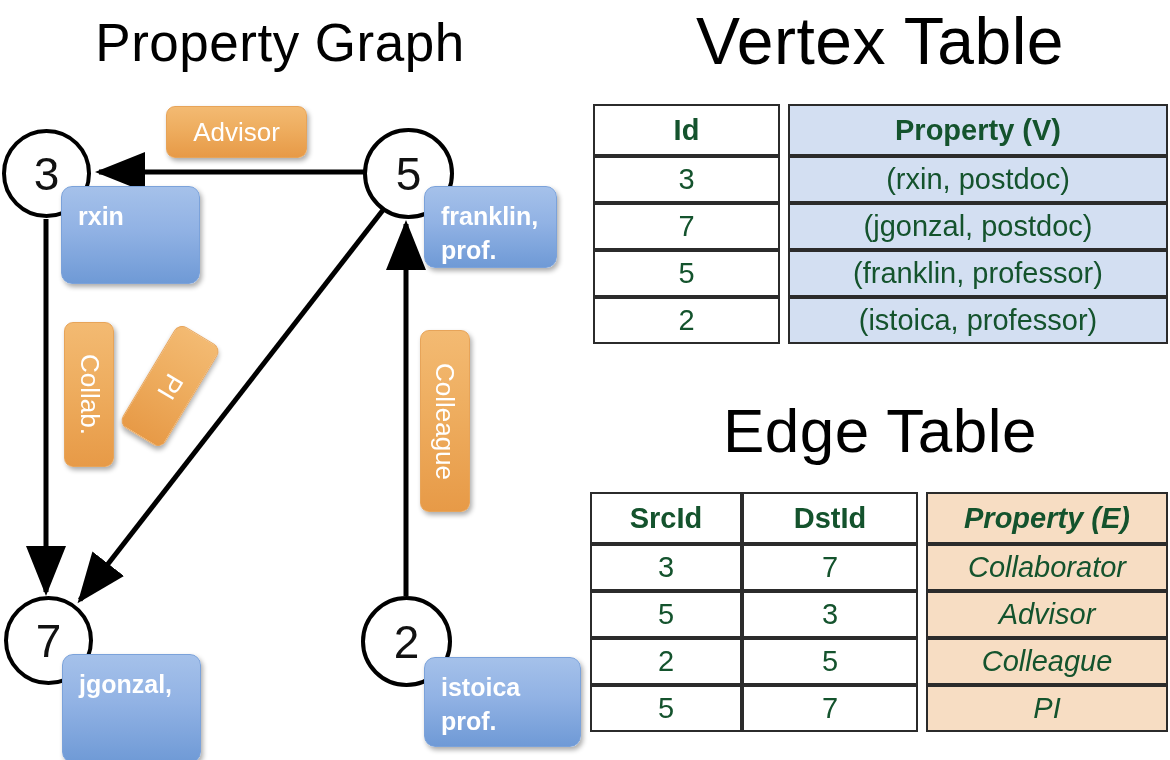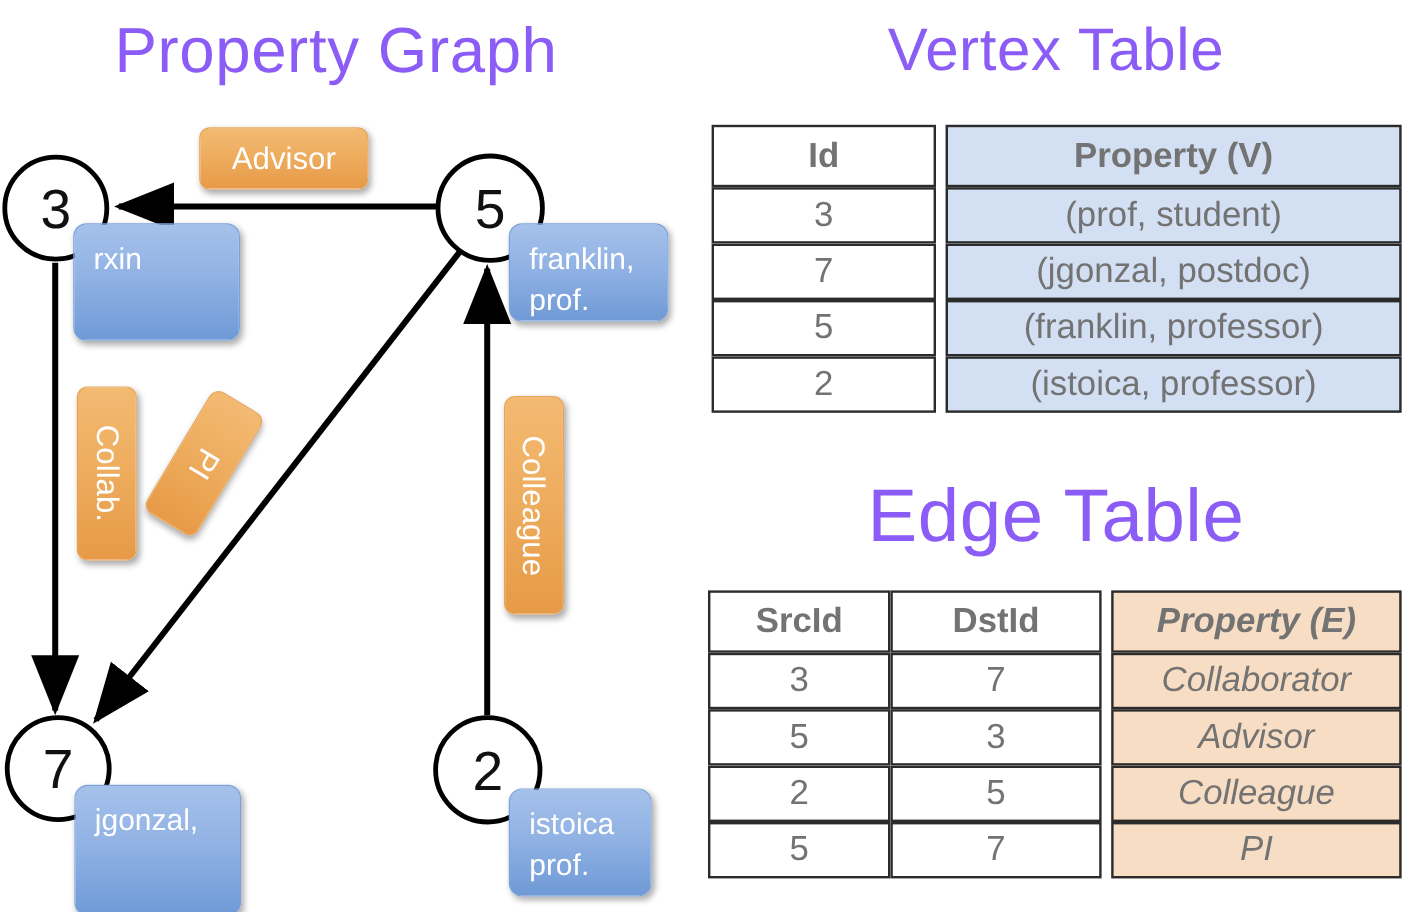--- a/index.html
+++ b/index.html
@@ -14,33 +14,33 @@
     overflow: hidden;
     font-family: "Liberation Sans", sans-serif;
     color: #000000;
   }
 
   
   .title {
     position: absolute;
     font-family: "Liberation Sans", sans-serif;
     font-weight: 300;
-    color: #8b5cf6;
+    color: #000000;
     letter-spacing: 0.5px;
     white-space: nowrap;
     text-align: center;
   }
   #title-property-graph {
     left: 0; top: 12px; width: 560px;
     font-size: 53px;
     line-height: 62px;
   }
   #title-vertex-table {
     left: 590px; top: 10px; width: 580px;
-    font-size: 50px;
+    font-size: 66px;
     line-height: 62px;
   }
   #title-edge-table {
     left: 590px; top: 400px; width: 580px;
     font-size: 62px;
     line-height: 62px;
   }
 
   
   #graph-panel {
@@ -71,21 +71,21 @@
   }
 
   .prop-box {
     position: absolute;
     background: linear-gradient(to bottom, #a5c1ea 0%, #91b2e4 45%, #6f9ad6 100%);
     border: 1px solid #7ba2da;
     border-radius: 11px;
     box-shadow: 2px 3px 5px rgba(0,0,0,0.33);
     color: #ffffff;
     font-size: 25px;
-    font-weight: 400;
+    font-weight: 700;
     line-height: 34px;
     padding: 12px 0 12px 16px;
     box-sizing: border-box;
     z-index: 8;
     font-family: "Liberation Sans", sans-serif;
   }
 
   .edge-label {
     position: absolute;
     background: linear-gradient(to bottom, #f3ba72 0%, #eead5f 45%, #e79a47 100%);
@@ -120,21 +120,21 @@
     border-collapse: separate;
     border-spacing: 0;
     table-layout: fixed;
   }
   .data-table td, .data-table th {
     border: 2px solid #2b2b2b;
     text-align: center;
     font-family: "Liberation Sans", sans-serif;
     font-weight: 300;
     font-size: 29px;
-    color: #737373;
+    color: #14532d;
     padding: 0;
     height: 47px;
     box-sizing: border-box;
   }
   .data-table th {
     font-weight: 700;
     font-size: 29px;
     height: 52px;
   }
   .cell-plain { background: #ffffff; }
@@ -191,21 +191,21 @@
 
   <div class="prop-box" style="left:424px; top:186px; width:133px; height:82px;">
     <div>franklin,</div>
     <div>prof.</div>
   </div>
 
   <div class="prop-box" style="left:62px; top:654px; width:139px; height:109px;">
     <div>jgonzal,</div>
   </div>
 
-  <div class="prop-box" style="left:424px; top:657px; width:119px; height:90px;">
+  <div class="prop-box" style="left:424px; top:657px; width:157px; height:90px;">
     <div>istoica</div>
     <div>prof.</div>
   </div>
 
   <div class="edge-label" style="left:166px; top:106px; width:141px; height:52px;">
     <span>Advisor</span>
   </div>
 
   <div class="edge-label" style="left:64px; top:322px; width:50px; height:145px;">
     <span class="vtxt">Collab.</span>
@@ -230,21 +230,21 @@
     <tr>
       <th class="cell-plain">Id</th>
       <td class="gap-col"></td>
       <th class="cell-blue">Property (V)</th>
     </tr>
   </thead>
   <tbody>
     <tr>
       <td class="cell-plain">3</td>
       <td class="gap-col"></td>
-      <td class="cell-blue">(prof, student)</td>
+      <td class="cell-blue">(rxin, postdoc)</td>
     </tr>
     <tr>
       <td class="cell-plain">7</td>
       <td class="gap-col"></td>
       <td class="cell-blue">(jgonzal, postdoc)</td>
     </tr>
     <tr>
       <td class="cell-plain">5</td>
       <td class="gap-col"></td>
       <td class="cell-blue">(franklin, professor)</td>

